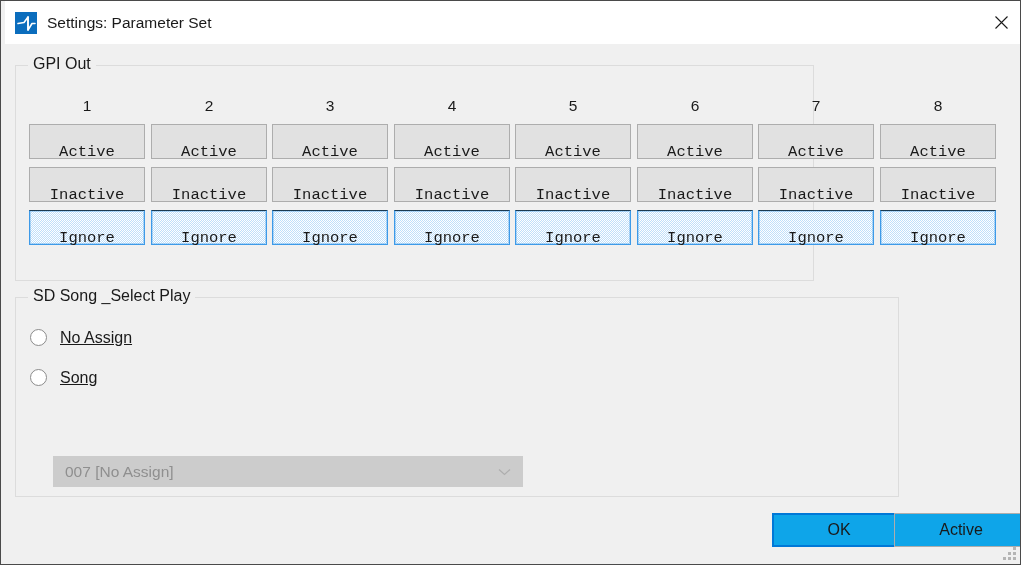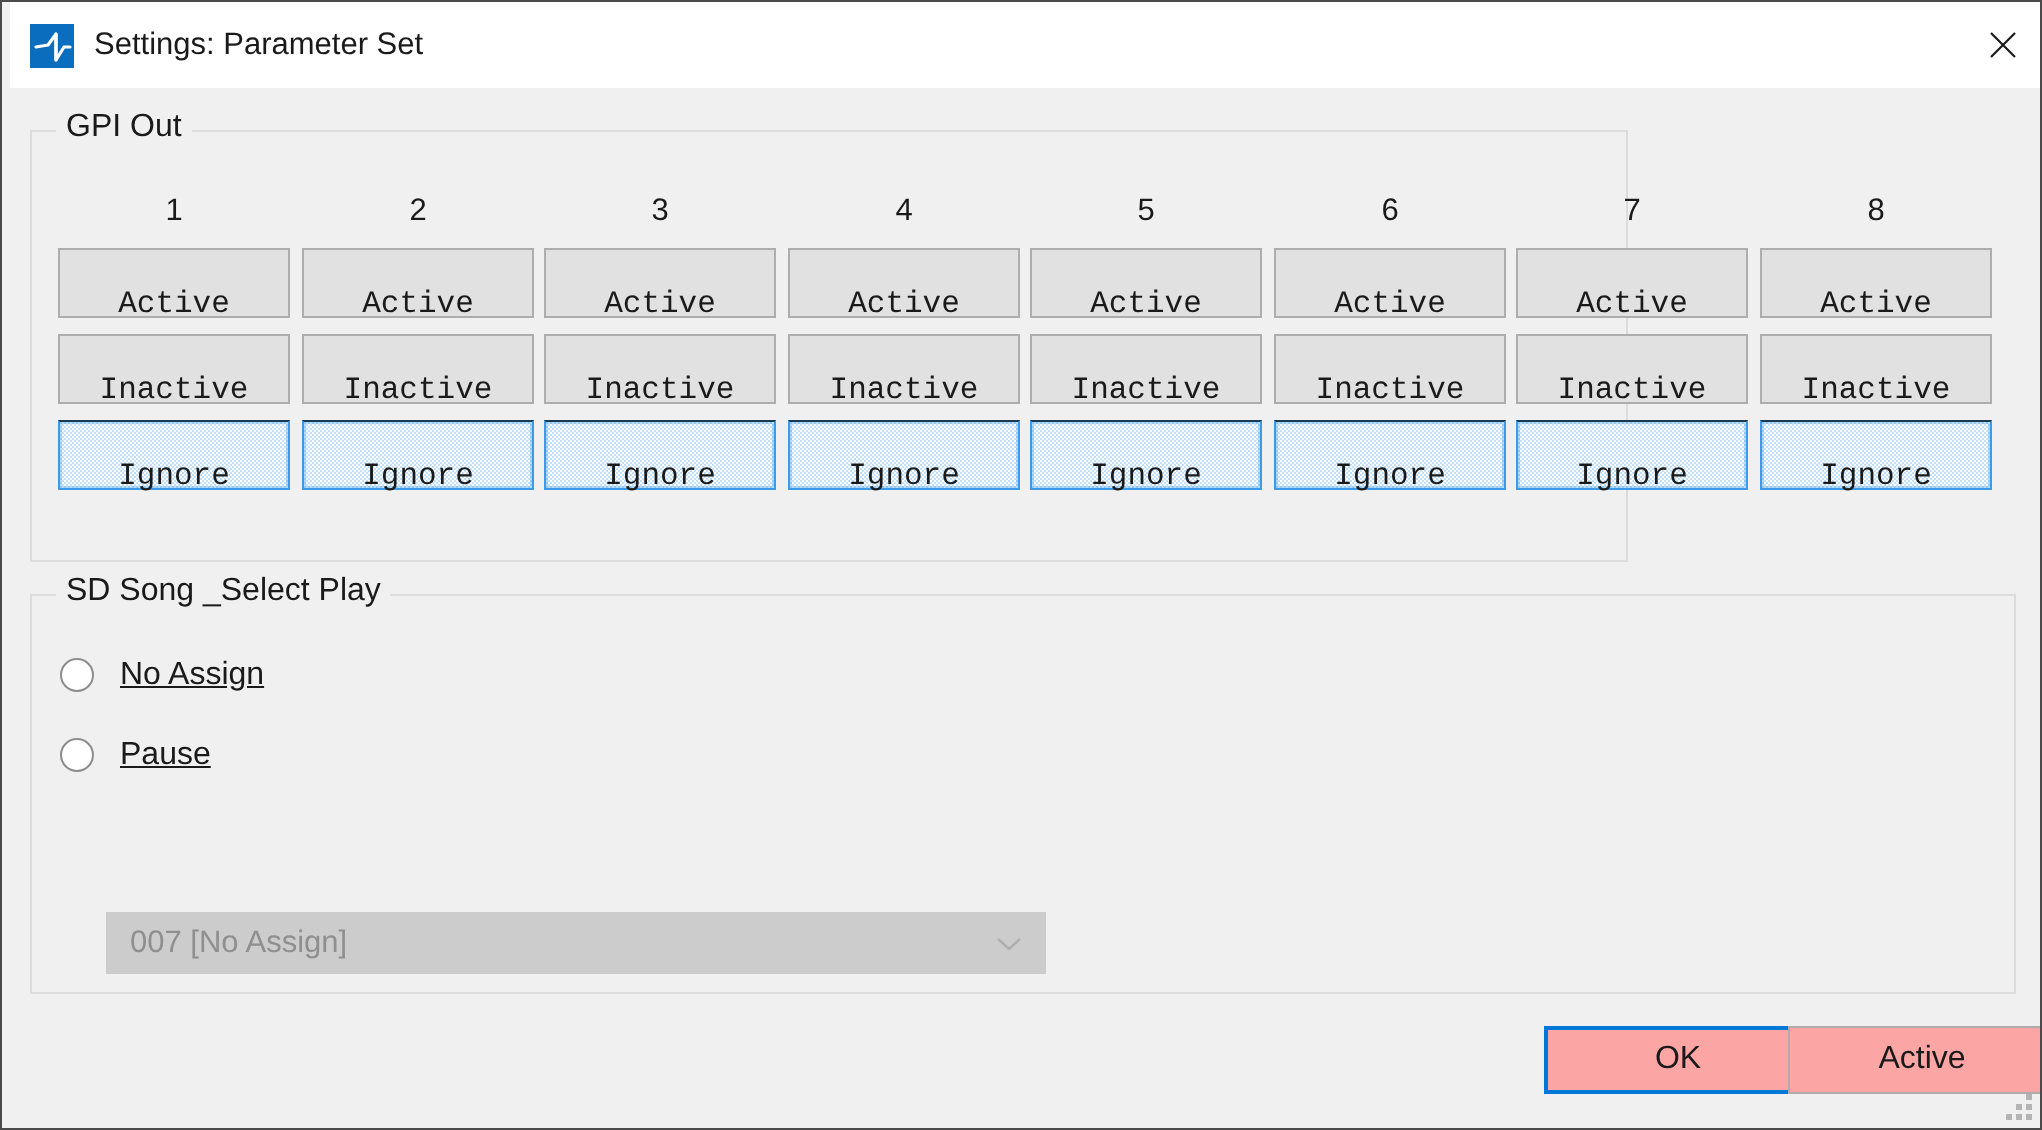--- a/index.html
+++ b/index.html
@@ -64,21 +64,21 @@
     top: -11px;
     left: 12px;
     background: #f0f0f0;
     padding: 0 5px;
     font-size: 16px;
     color: #1a1a1a;
     white-space: nowrap;
   }
 
   #gpi-group { left: 14px; top: 64px; width: 799px; height: 216px; }
-  #sd-group  { left: 14px; top: 296px; width: 993px; height: 200px; }
+  #sd-group  { left: 14px; top: 296px; width: 884px; height: 200px; }
 
   
   #gpi-grid {
     position: absolute;
     left: 13px; top: 30px;
     width: 967px;
   }
   .gpi-col {
     position: absolute;
     top: 0;
@@ -179,21 +179,21 @@
     margin-right: 11px;
     flex: 0 0 auto;
     display: flex; align-items: center;
   }
 
   
   .dlg-btn {
     position: absolute;
     width: 134px;
     height: 34px;
-    background: #fca5a5;
+    background: #0ea5e9;
     border: 1px solid #adadad;
     font-family: "Liberation Sans", sans-serif;
     font-size: 16px;
     color: #1a1a1a;
     text-align: center;
     line-height: 32px;
     cursor: default;
     padding: 0;
   }
   #ok-btn {
@@ -294,21 +294,21 @@
   <div class="groupbox" id="sd-group">
     <div class="group-legend">SD Song _Select Play</div>
 
     <div id="sd-body">
       <div class="radio-row">
         <span class="radio-mark"></span>
         <span class="radio-label">No Assign</span>
       </div>
       <div class="radio-row">
         <span class="radio-mark"></span>
-        <span class="radio-label">Pause</span>
+        <span class="radio-label">Song</span>
       </div>
     </div>
 
     <div id="song-select">
       <span id="song-select-text">007 [No Assign]</span>
       <span id="song-select-chevron">
         <svg width="13" height="8" viewBox="0 0 13 8" aria-hidden="true">
           <path d="M1 1.5 L6.5 6.5 L12 1.5" fill="none" stroke="#aeaeae" stroke-width="1.2"></path>
         </svg>
       </span>

